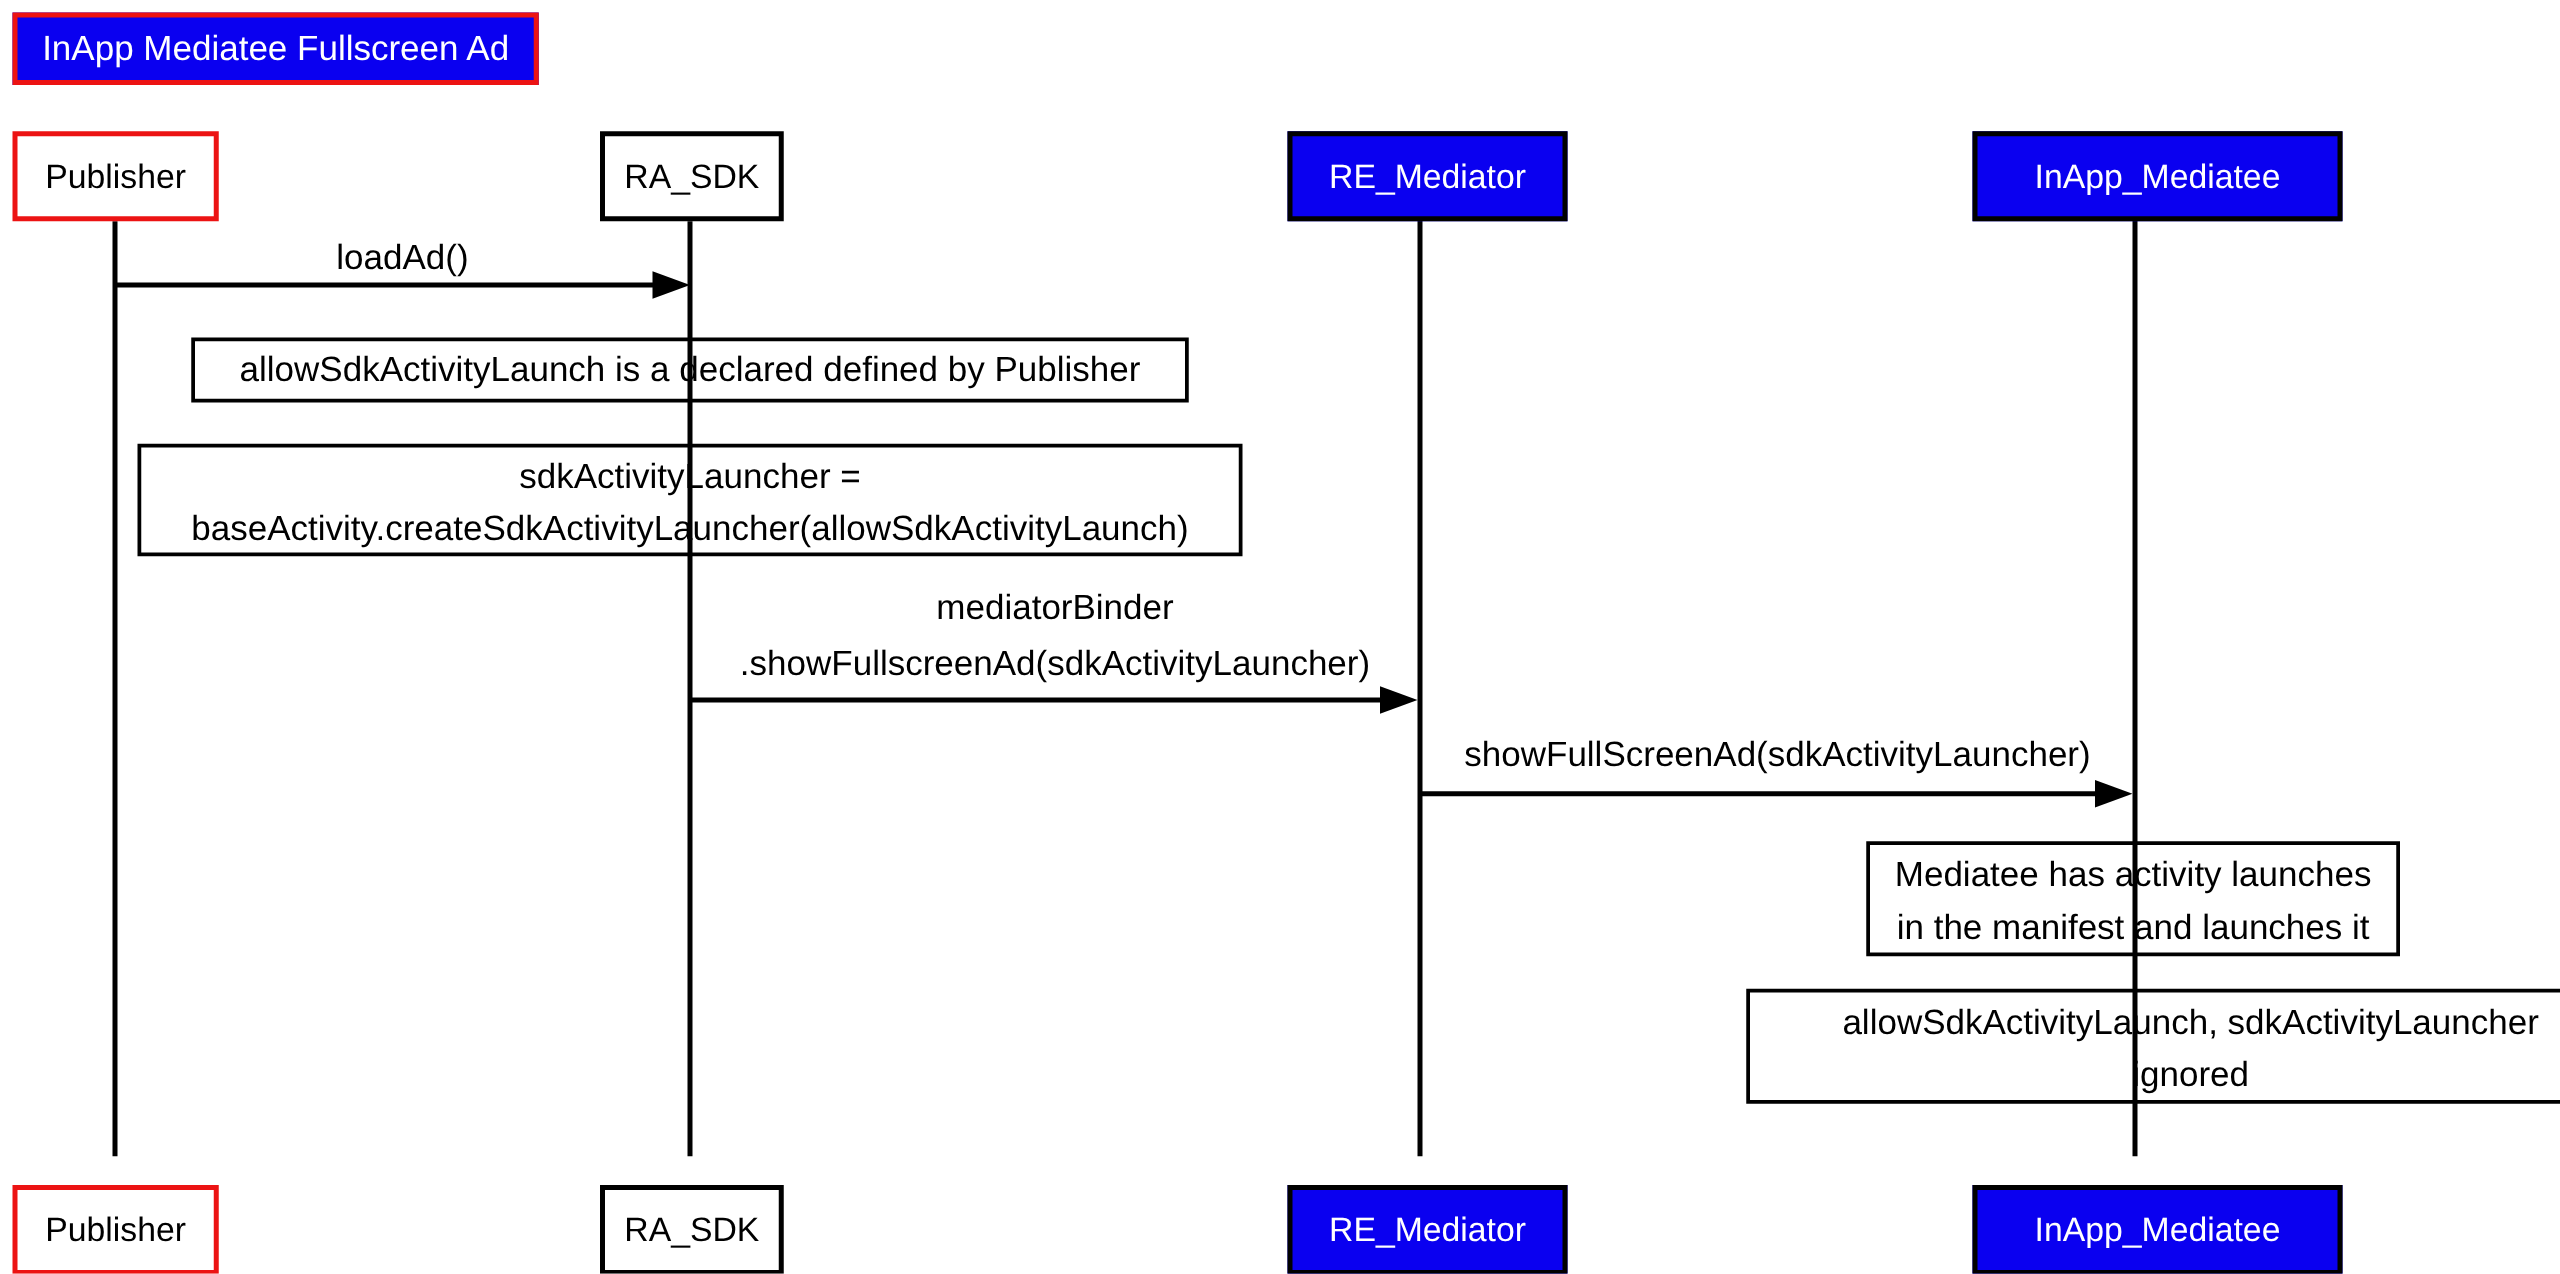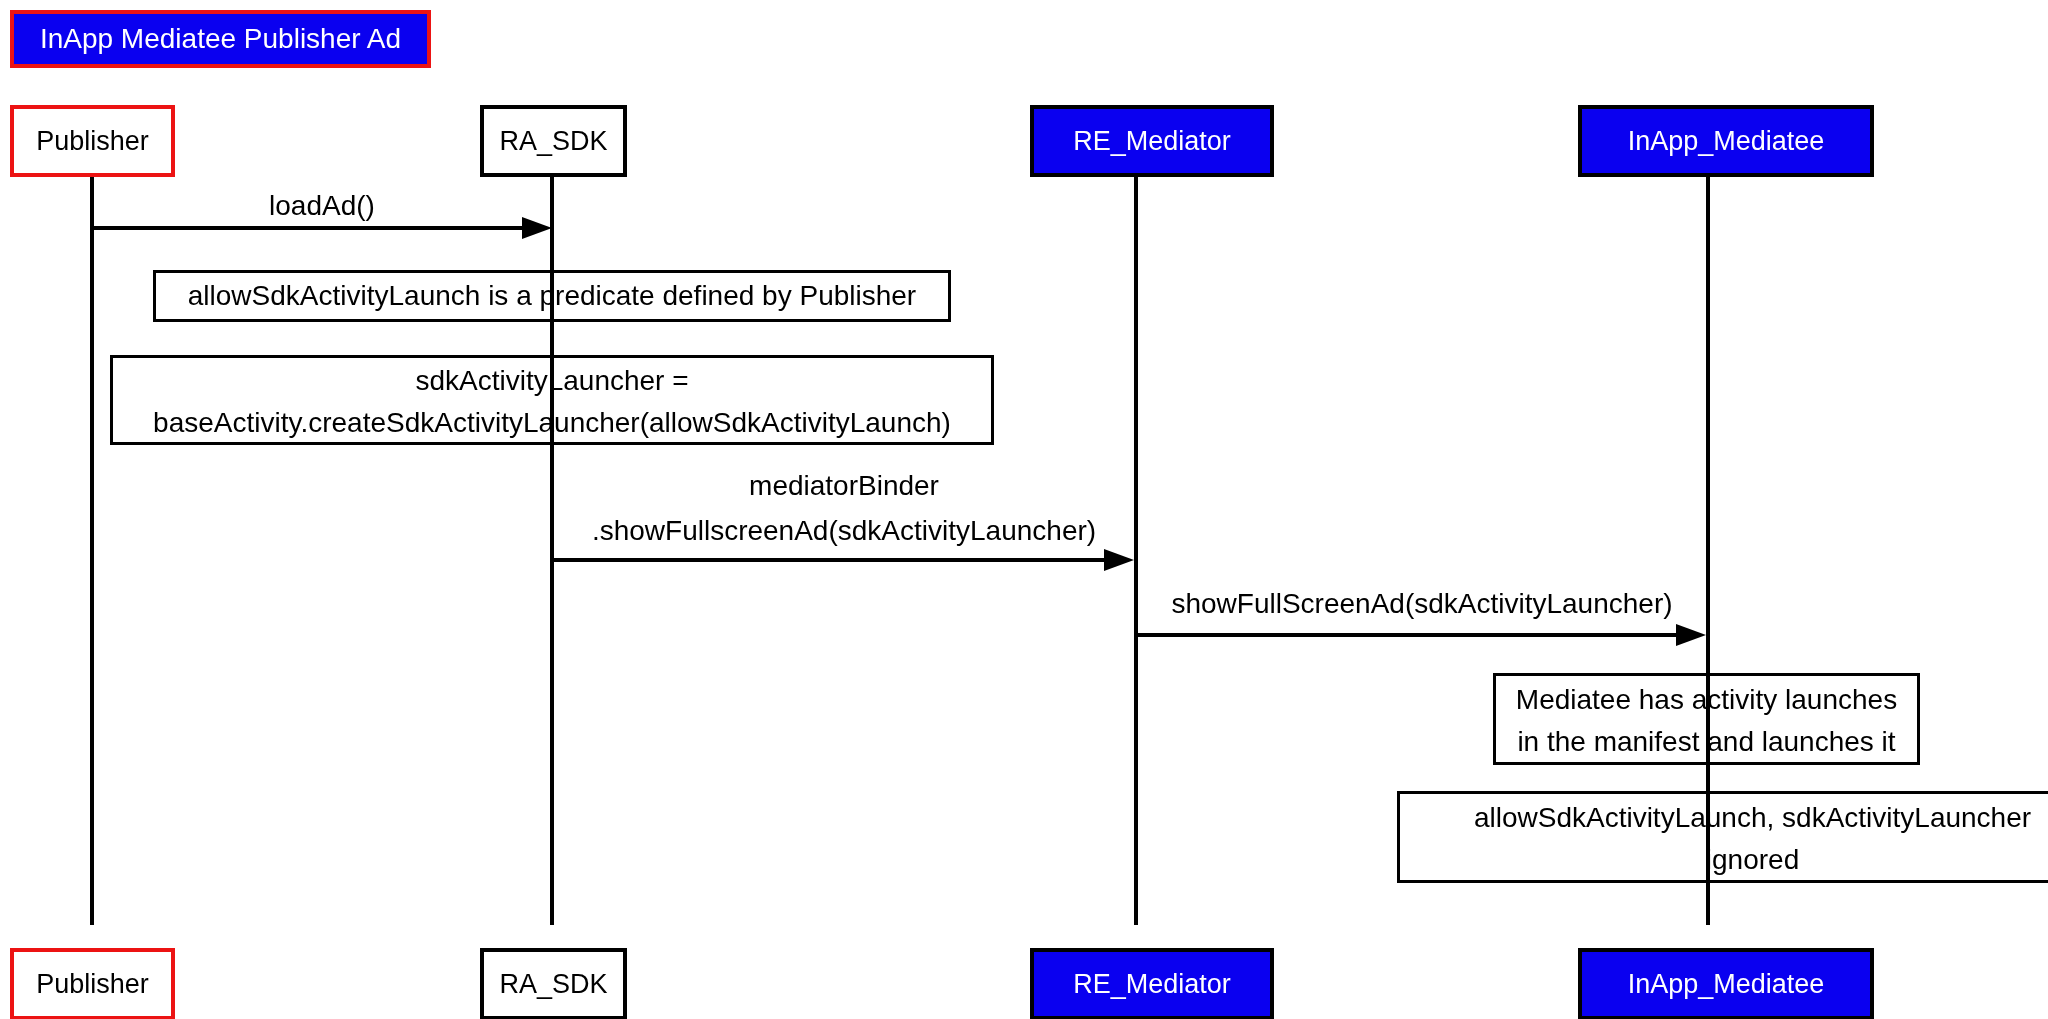--- a/index.html
+++ b/index.html
@@ -28,21 +28,21 @@
     font-size: 27px; line-height: 64px; text-align: center; white-space: nowrap;
     z-index: 3;
     margin-top: 23px;
   }
   .pbox.red  { border-color: var(--red); }
   .pbox.blue { background: var(--blue); color: #ffffff; }
   .row-top    { top: 82px; }
   .row-bottom { top: 925px; }
   .px-publisher { left: 10px;   width: 165px; }
   .px-rasdk     { left: 480px;  width: 147px; }
-  .px-mediator  { left: 1030px; width: 244px; }
+  .px-mediator  { left: 1030px; width: 224px; }
   .px-mediatee  { left: 1578px; width: 296px; }
 
   
   .lifeline { top: 154px; width: 4px; height: 771px; background: #000; z-index: 1; }
 
   
   .msg-label {
     font-size: 28px; text-align: center; white-space: nowrap; z-index: 2;
   }
   .msg-line { height: 4px; background: #000; z-index: 2; }
@@ -63,33 +63,33 @@
 </head>
 <body>
 
 <div id="canvas">
 
   <div class="abs lifeline" style="left:90px"></div>
   <div class="abs lifeline" style="left:550px"></div>
   <div class="abs lifeline" style="left:1134px"></div>
   <div class="abs lifeline" style="left:1706px"></div>
 
-  <div class="abs title-box">InApp Mediatee Publisher Ad</div>
+  <div class="abs title-box">InApp Mediatee Fullscreen Ad</div>
 
   <div class="abs pbox red px-publisher row-top">Publisher</div>
   <div class="abs pbox px-rasdk row-top">RA_SDK</div>
   <div class="abs pbox blue px-mediator row-top">RE_Mediator</div>
   <div class="abs pbox blue px-mediatee row-top">InApp_Mediatee</div>
 
   <div class="abs msg-label" style="left:92px; top:190px; width:460px">loadAd()</div>
   <div class="abs msg-line" style="left:92px; top:226px; width:432px"></div>
   <div class="abs arrowhead" style="left:522px; top:217px"></div>
 
   <div class="abs note" style="left:153px; top:270px; width:798px; height:52px">
-    <div class="nline" style="line-height:46px">allowSdkActivityLaunch is a predicate defined by Publisher</div>
+    <div class="nline" style="line-height:46px">allowSdkActivityLaunch is a declared defined by Publisher</div>
   </div>
 
   <div class="abs note" style="left:110px; top:355px; width:884px; height:90px; padding-top:2px">
     <div class="nline">sdkActivityLauncher =</div>
     <div class="nline">baseActivity.createSdkActivityLauncher(allowSdkActivityLaunch)</div>
   </div>
 
   <div class="abs msg-label" style="left:552px; top:463px; width:584px">
     <div style="line-height:45px">mediatorBinder</div>
     <div style="line-height:45px">.showFullscreenAd(sdkActivityLauncher)</div>

